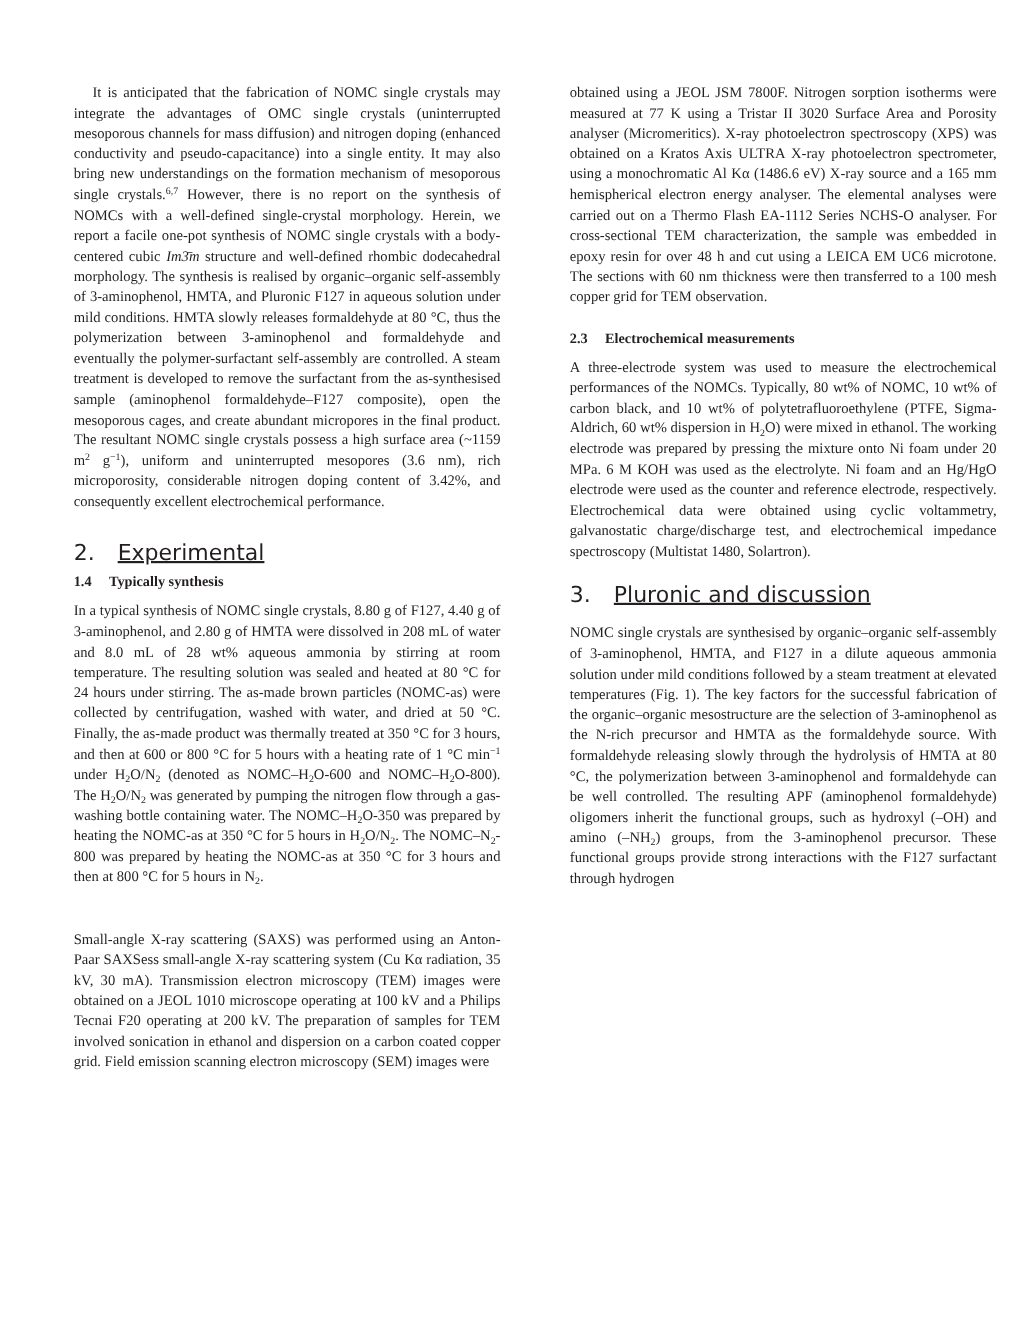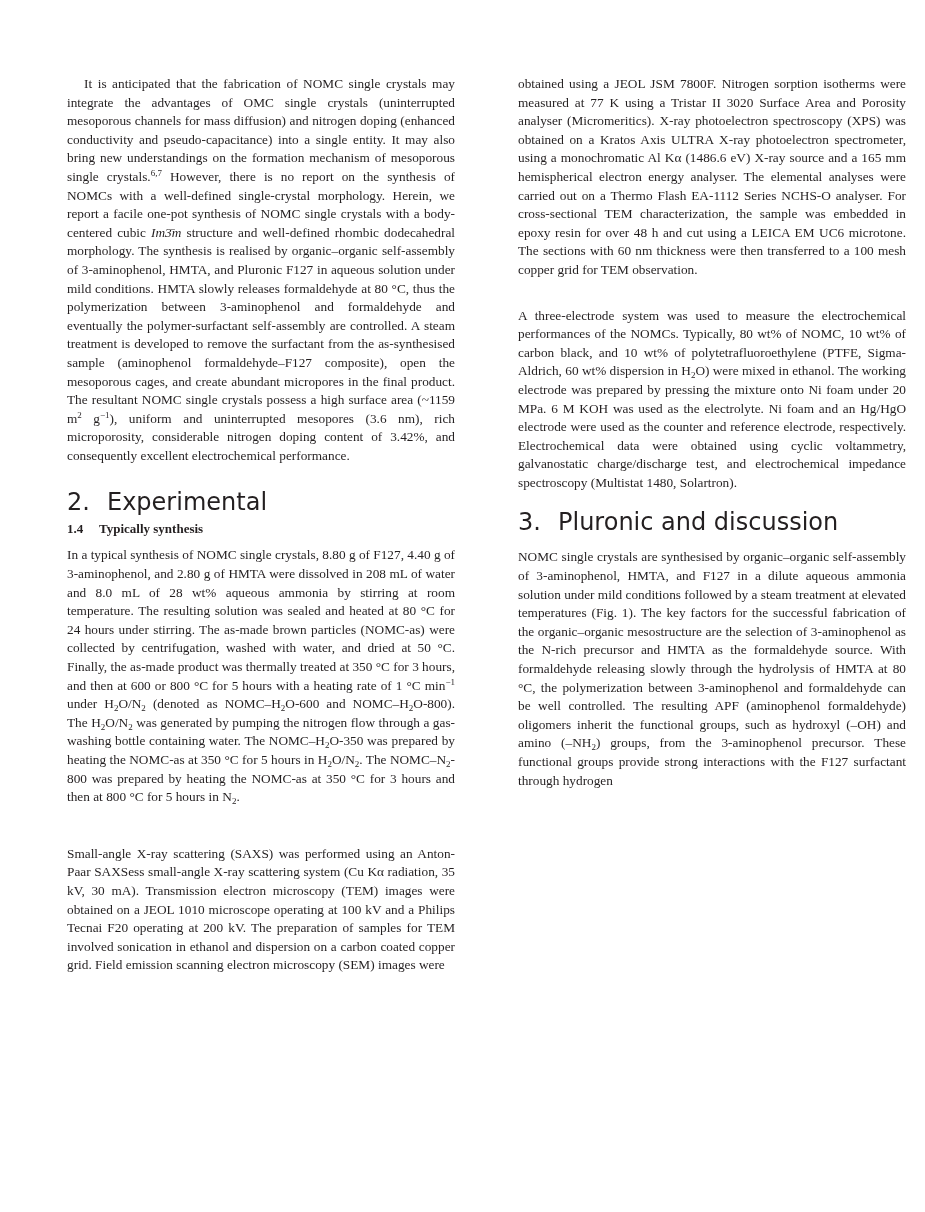--- a/index.html
+++ b/index.html
@@ -2,21 +2,21 @@
 <html><head>
 <meta charset="utf-8">
 <style>
   html, body { margin: 0; padding: 0; background: #ffffff; }
   body { width: 925px; height: 1212px; position: relative; overflow: hidden; color: #231f20; }
   .col { position: absolute; top: 75px; width: 388px; font-family: "Liberation Serif", "DejaVu Serif", serif; font-size: 13.3px; line-height: 18.6px; }
   .col.left { left: 67px; }
   .col.right { left: 489px; margin-left: 29px; }
   p { margin: 0; text-align: justify; hyphens: none; }
   p.indent { text-indent: 17px; }
-  .h1 { font-family: "DejaVu Sans", "Liberation Sans", sans-serif; font-size: 24px; font-weight: normal; margin: 0; line-height: 24px; }
+  .h1 { font-family: "DejaVu Sans", "Liberation Sans", sans-serif; font-size: 20px; font-weight: normal; margin: 0; line-height: 24px; text-decoration: underline; }
   .h1 .num { display: inline-block; width: 40px; }
   .h2 { font-weight: bold; font-size: 13px; margin: 0; line-height: 18px; }
   .h2 .num { display: inline-block; width: 32px; }
   sub, sup { font-size: 9px; line-height: 0; }
   sub { vertical-align: -3px; }
   sup { vertical-align: 5px; }
   .it { font-style: italic; }
 </style>
 </head>
 <body>
@@ -33,20 +33,21 @@
 
   <div style="height:30px"></div>
   <div style="height:8px"></div>
   <p>Small-angle X-ray scattering (SAXS) was performed using an Anton-Paar SAXSess small-angle X-ray scattering system (Cu Kα radiation, 35 kV, 30 mA). Transmission electron microscopy (TEM) images were obtained on a JEOL 1010 microscope operating at 100 kV and a Philips Tecnai F20 operating at 200 kV. The preparation of samples for TEM involved sonication in ethanol and dispersion on a carbon coated copper grid. Field emission scanning electron microscopy (SEM) images were</p>
 </div>
 
 <div class="col right">
   <p>obtained using a JEOL JSM 7800F. Nitrogen sorption isotherms were measured at 77 K using a Tristar II 3020 Surface Area and Porosity analyser (Micromeritics). X-ray photoelectron spectroscopy (XPS) was obtained on a Kratos Axis ULTRA X-ray photoelectron spectrometer, using a monochromatic Al Kα (1486.6 eV) X-ray source and a 165 mm hemispherical electron energy analyser. The elemental analyses were carried out on a Thermo Flash EA-1112 Series NCHS-O analyser. For cross-sectional TEM characterization, the sample was embedded in epoxy resin for over 48 h and cut using a LEICA EM UC6 microtone. The sections with 60 nm thickness were then transferred to a 100 mesh copper grid for TEM observation.</p>
 
   <div style="height:19px"></div>
+  <h2 class="h2"><span class="num">2.3</span><span>Electrochemical measurements</span></h2>
   <div style="height:8px"></div>
   <p><span>A three-electrode system was used to measure the electrochemical performances of the NOMCs. Typically, 80 wt% of NOMC, 10 wt% of carbon black, and 10 wt% of polytetrafluoroethylene (PTFE, Sigma-Aldrich, 60 wt% dispersion in H</span><sub>2</sub><span>O) were mixed in ethanol. The working electrode was prepared by pressing the mixture onto Ni foam under 20 MPa. 6 M KOH was used as the electrolyte. Ni foam and an Hg/HgO electrode were used as the counter and reference electrode, respectively. Electrochemical data were obtained using cyclic voltammetry, galvanostatic charge/discharge test, and electrochemical impedance spectroscopy (Multistat 1480, Solartron).</span></p>
 
   <div style="height:18px"></div>
   <h1 class="h1"><span class="num">3.</span><span>Pluronic and discussion</span></h1>
   <div style="height:6px"></div>
   <div style="height:8px"></div>
   <p><span>NOMC single crystals are synthesised by organic–organic self-assembly of 3-aminophenol, HMTA, and F127 in a dilute aqueous ammonia solution under mild conditions followed by a steam treatment at elevated temperatures (Fig. 1). The key factors for the successful fabrication of the organic–organic mesostructure are the selection of 3-aminophenol as the N-rich precursor and HMTA as the formaldehyde source. With formaldehyde releasing slowly through the hydrolysis of HMTA at 80 °C, the polymerization between 3-aminophenol and formaldehyde can be well controlled. The resulting APF (aminophenol formaldehyde) oligomers inherit the functional groups, such as hydroxyl (–OH) and amino (–NH</span><sub>2</sub><span>) groups, from the 3-aminophenol precursor. These functional groups provide strong interactions with the F127 surfactant through hydrogen</span></p>
 </div>
 

